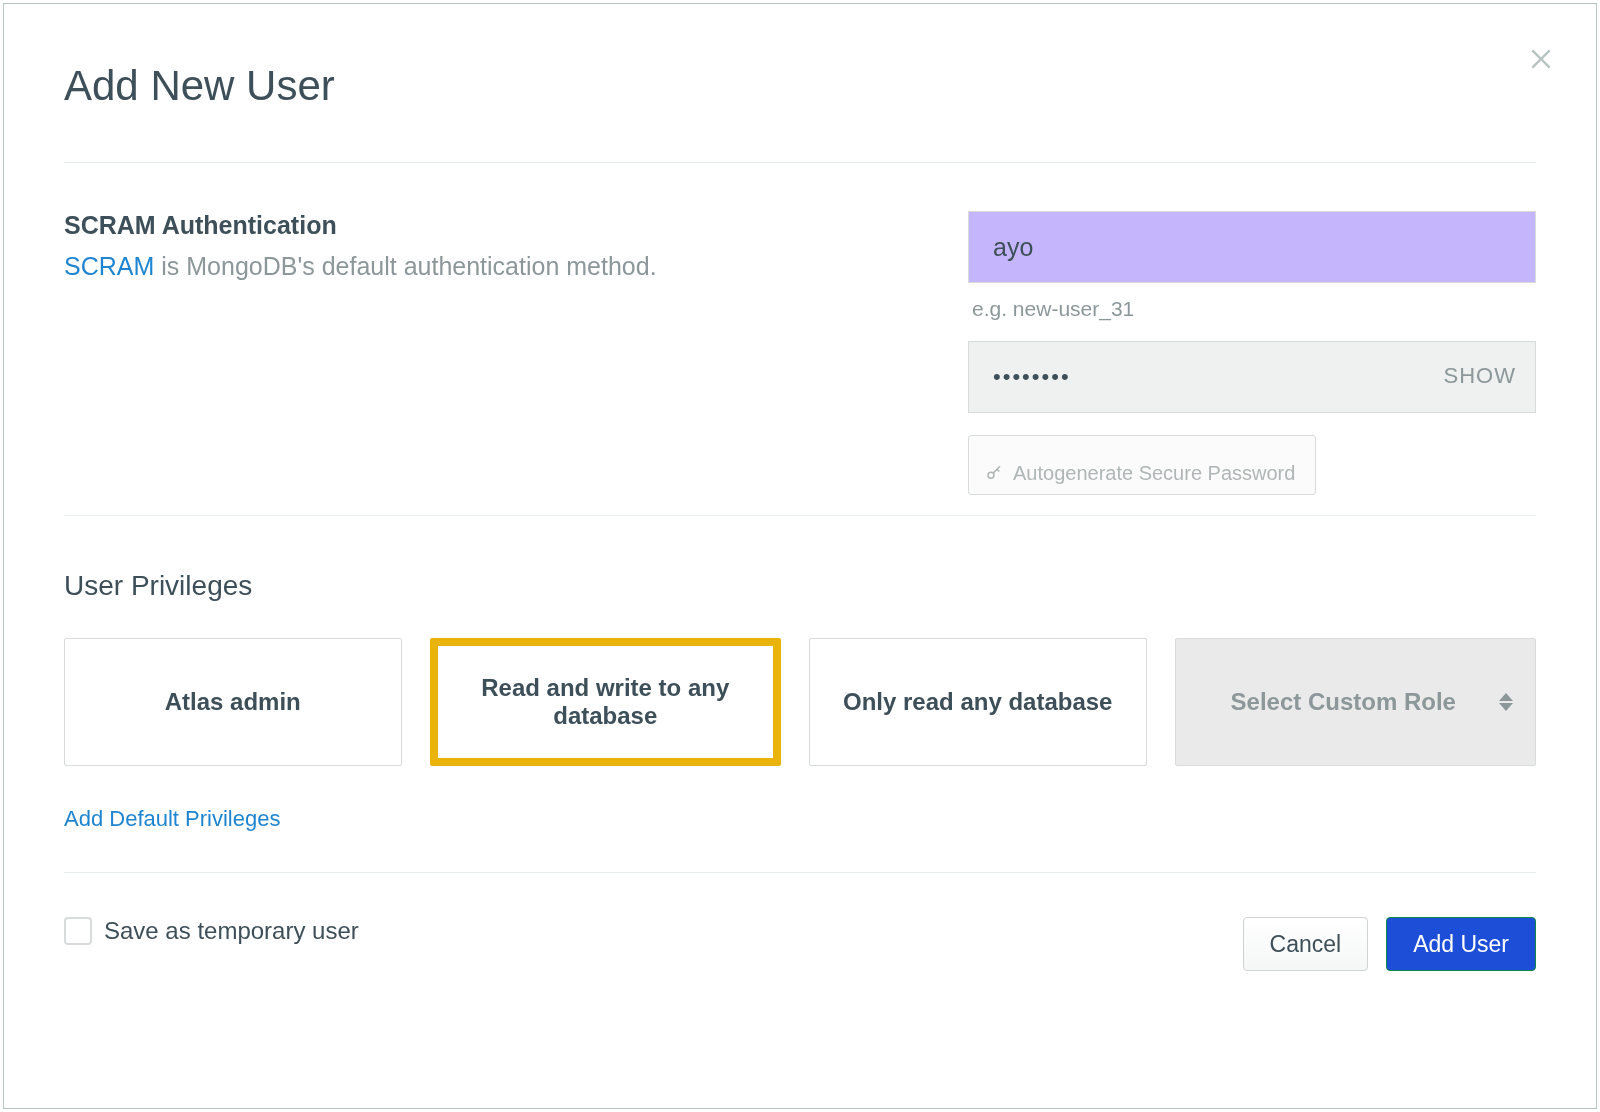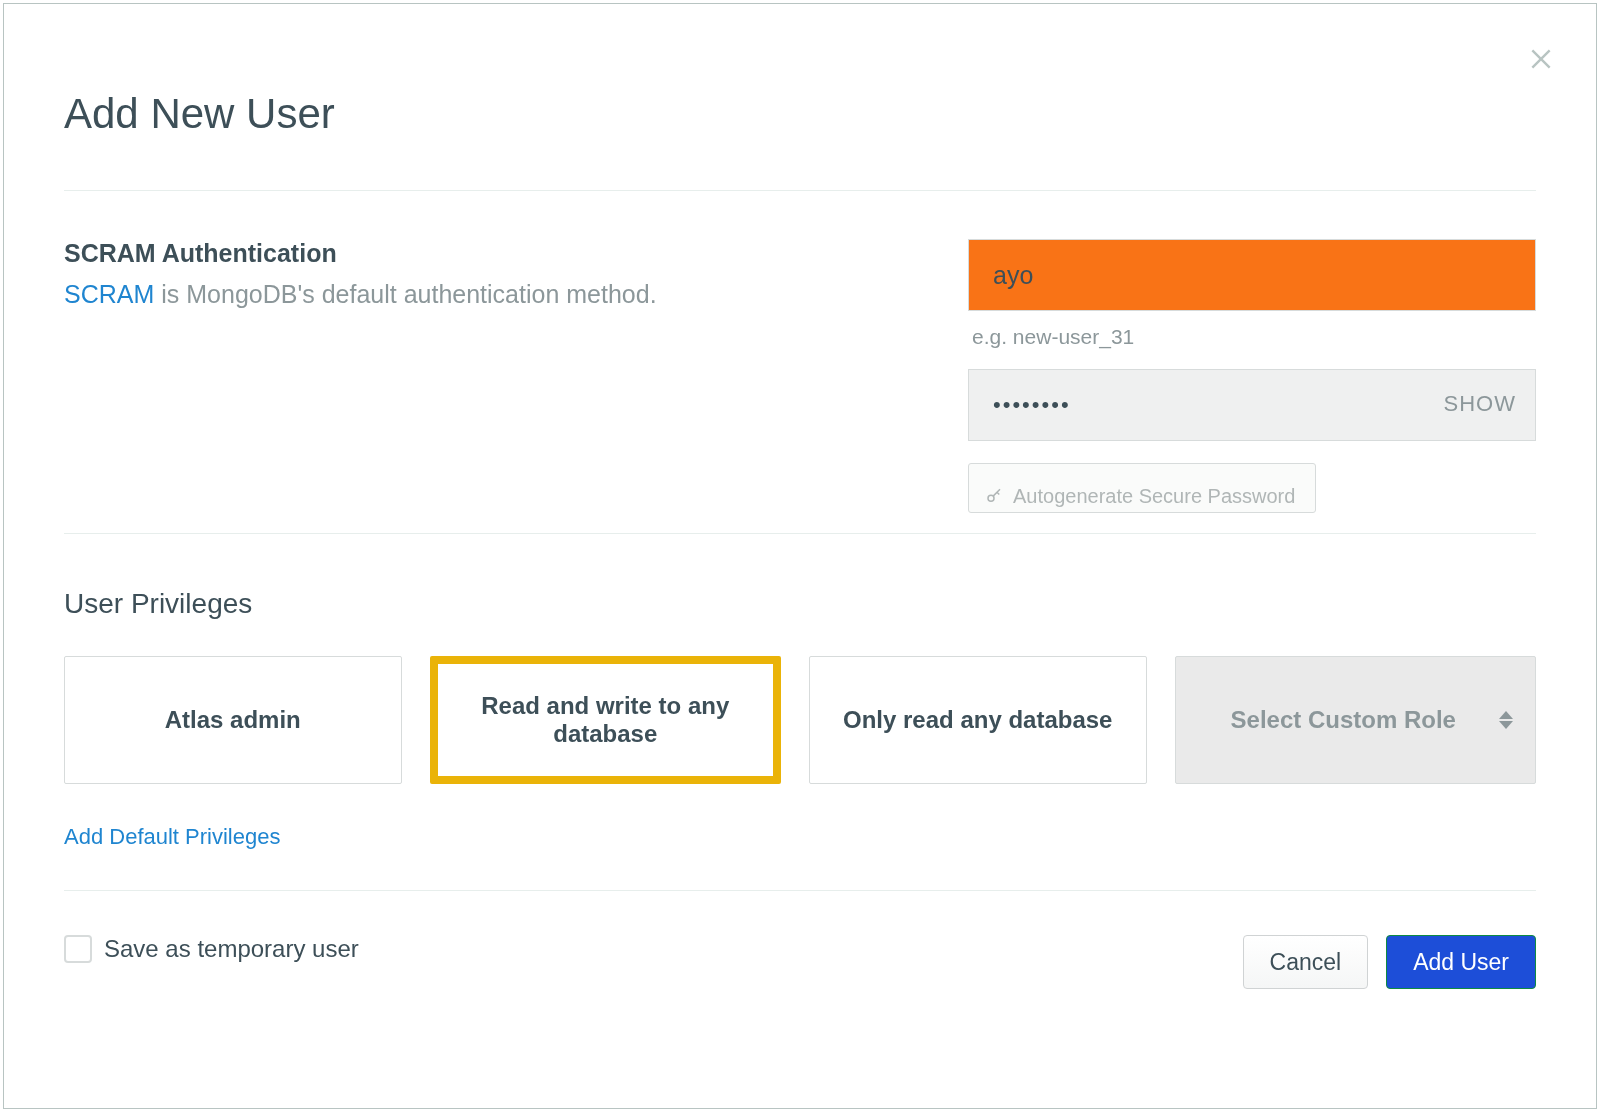--- a/index.html
+++ b/index.html
@@ -25,21 +25,21 @@
     width: 30px;
     height: 30px;
     cursor: pointer;
     display:flex;align-items:center;justify-content:center;
   }
   .close-btn svg { stroke: #b8c4c2; stroke-width: 2.2; }
   .modal-title {
     font-size: 42px;
     font-weight: 400;
     color: #3d4f58;
-    margin-top: 44px;
+    margin-top: 16px;
     margin-bottom: 52px;
   }
   .divider { height: 1px; background: #e7eeec; width: 100%; }
   .auth-row {
     display:flex;
     gap: 40px;
     padding: 48px 0 20px 0;
   }
   .auth-left { flex: 1; }
   .auth-heading {
@@ -55,21 +55,21 @@
   .auth-desc a { color: #1f85d0; text-decoration: none; }
   .auth-right {
     width: 568px;
     display:flex;
     flex-direction:column;
   }
   .text-input {
     width: 100%;
     height: 72px;
     border: 1px solid #d7dbdb;
-    background: #f97316;
+    background: #c4b5fd;
     font-size: 25px;
     padding: 12px 24px;
     color: #3d4f58;
     outline: none;
   }
   .hint {
     font-size: 21px;
     color: #8c979a;
     margin: 14px 0 20px 4px;
   }
@@ -95,21 +95,21 @@
     height: 69px;
     display:flex;align-items:center;
     font-size: 22px;
     letter-spacing: 1px;
     color: #8c979a;
     cursor:pointer;
   }
   .autogen-btn {
     margin-top: 22px;
     align-self:flex-start;
-    height: 50px;
+    height: 60px;
     border: 1px solid #d7dbdb;
     background: #fafbfa;
     color: #b0b6b6;
     font-size: 20px;
     padding: 16px 20px 0 16px;
     display:flex; align-items:center; gap:10px;
     cursor:pointer;
     border-radius: 3px;
   }
   .autogen-btn svg { width:18px; height:18px; }

